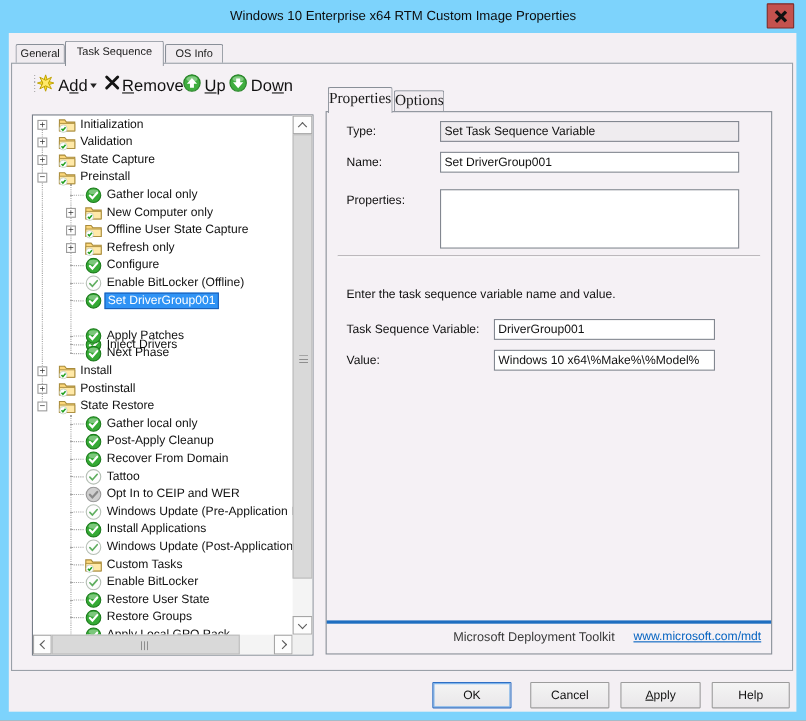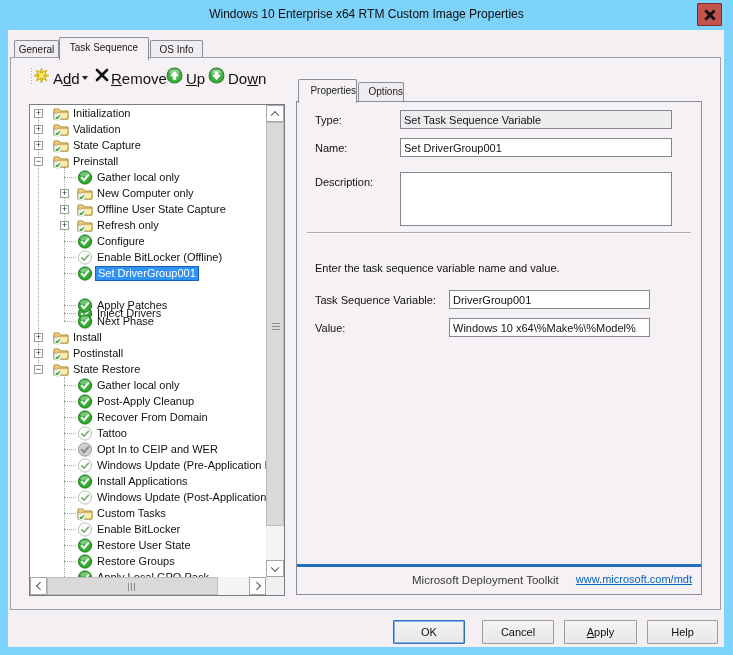--- a/index.html
+++ b/index.html
@@ -98,21 +98,21 @@
     background:#d9d9d9; border:1px solid #bdbdbd;
   }
   #hthumb::after {
     content:""; position:absolute; top:5px; left:80px; height:8px; width:7px;
     background:repeating-linear-gradient(90deg,#8e8e8e 0 1px, transparent 1px 3px);
   }
   #sb-corner { position:absolute; right:0; bottom:0; width:18px; height:18px; background:#f0f0f0; }
   
   .subtab {
     position:absolute; background:#f0ecf0; border:1px solid #898f98; border-bottom:none;
-    font-size:10px; text-align:right; border-radius:2px 2px 0 0; color:#1a1a1a;
+    font-size:14px; text-align:left; border-radius:2px 2px 0 0; color:#1a1a1a;font-family:Liberation Serif, serif;
   }
   .subtab.active { background:#f5f1f5; z-index:3; }
   #panel {
     position:absolute; left:285px; top:43px; width:406px; height:494px;
     background:#f5f1f5; border:1px solid #898f98; z-index:2;
   }
   .flabel { position:absolute; font-size:11px; color:#111; }
   .field {
     position:absolute; height:19px; font-size:11px; font-family:"Liberation Sans",sans-serif;
     border:1px solid #828790; background:#fff; padding:1px 3px; color:#111;
@@ -493,21 +493,21 @@
 
       <div class="subtab active" style="left: 287px; top: 21px; width: 59px; height: 24px; line-height: 21px;">Properties</div>
         <div class="subtab" style="left: 347px; top: 24px; width: 46px; height: 21px; line-height: 18px;">Options</div>
         <div id="sub-tabs"></div>
 
       <div id="panel">
         <span class="flabel" style="left:18px;top:12px">Type:</span>
         <input class="field readonly" style="left: 103px; top: 8px; width: 272px;" readonly="" value="Set Task Sequence Variable">
         <span class="flabel" style="left:18px;top:40px">Name:</span>
         <input class="field" style="left: 103px; top: 36px; width: 272px;" value="Set DriverGroup001">
-        <span class="flabel" style="left:18px;top:74px">Description:</span>
+        <span class="flabel" style="left:18px;top:74px">Properties:</span>
         <textarea id="desc-box" style=""></textarea>
 
         <div id="groove"></div>
 
         <span class="flabel" style="left:18px;top:160px">Enter the task sequence variable name and value.</span>
         <span class="flabel" style="left:18px;top:192px">Task Sequence Variable:</span>
         <input class="field" style="left: 152px; top: 188px; width: 201px;" value="DriverGroup001">
         <span class="flabel" style="left:18px;top:220px">Value:</span>
         <input class="field" style="left: 152px; top: 216px; width: 201px;" value="Windows 10 x64\%Make%\%Model%">
 

